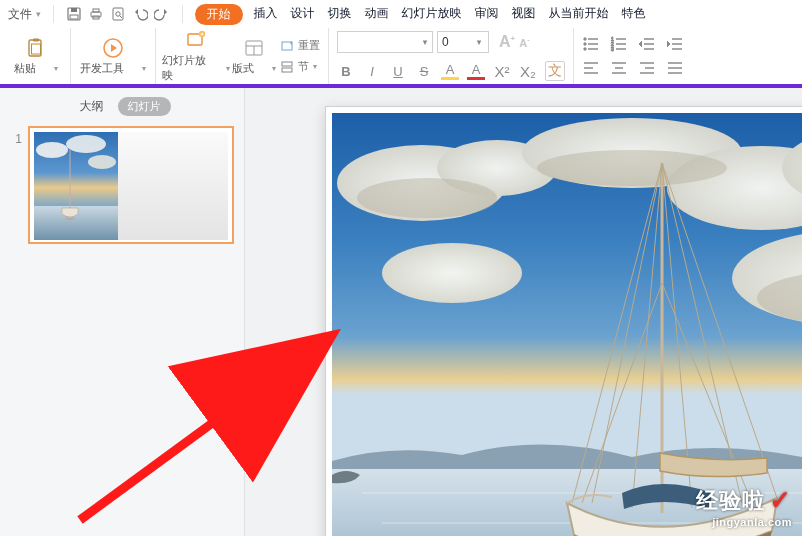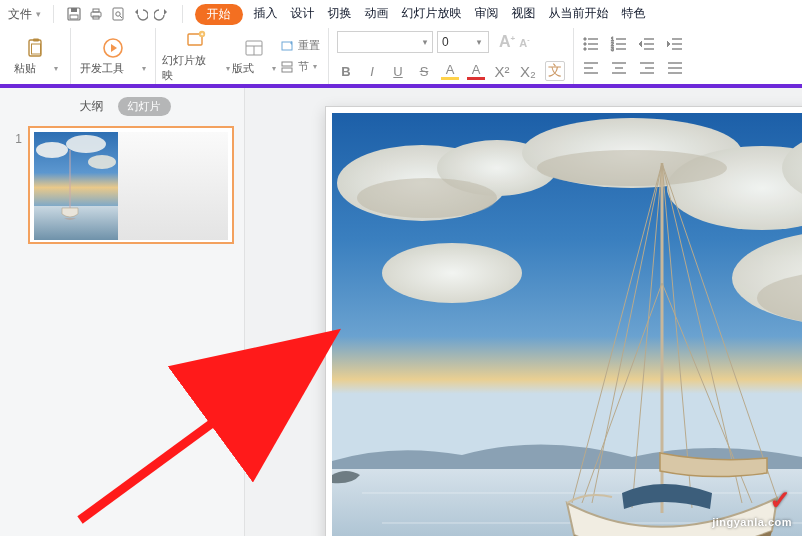--- a/index.html
+++ b/index.html
@@ -540,16 +540,17 @@
   <defs>
     <marker id="ah" markerWidth="18" markerHeight="16" refX="14" refY="8" orient="auto">
       <path d="M0 0 L18 8 L0 16 Z" fill="#ff1a1a"></path>
     </marker>
   </defs>
   <line x1="80" y1="520" x2="312" y2="350" stroke="#ff1a1a" stroke-width="9" marker-end="url(#ah)"></line>
 </svg>
 
 <div class="watermark">
   <div class="wm-top">
+    <span>经验啦</span>
     <span class="wm-check">✓</span>
   </div>
   <div class="wm-sub">jingyanla.com</div>
 </div>
 
 </body></html>

